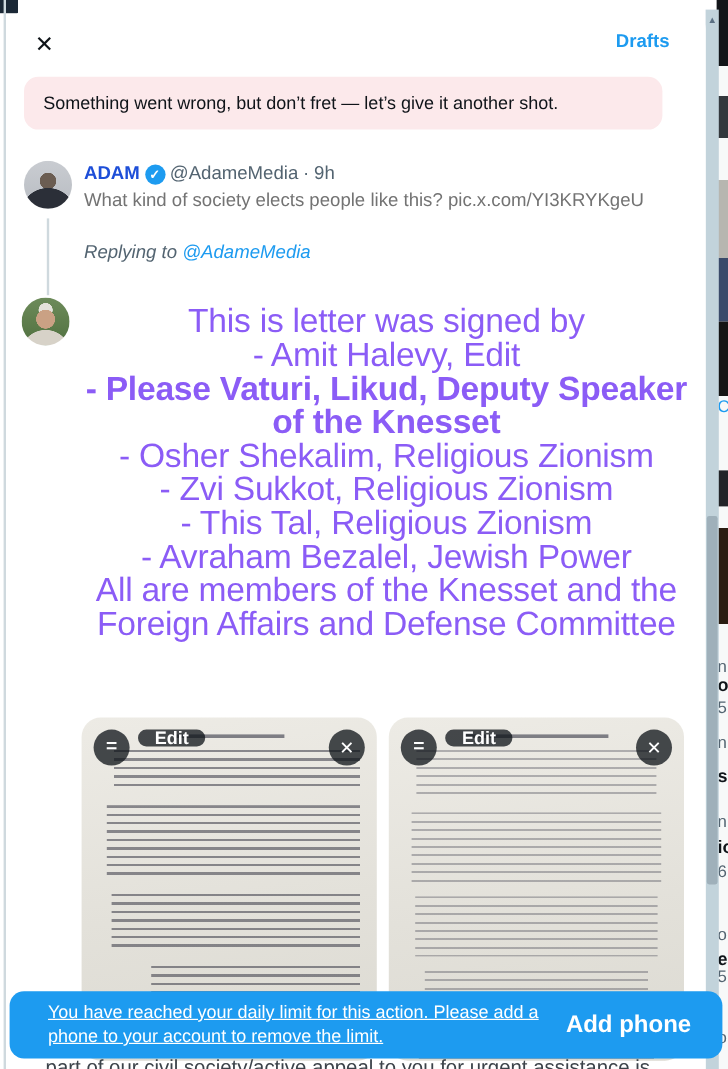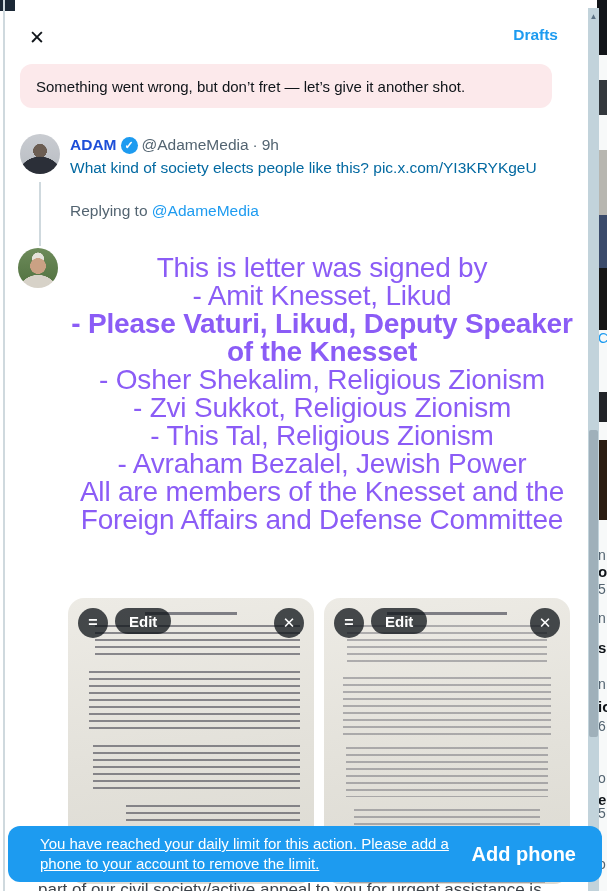--- a/index.html
+++ b/index.html
@@ -31,23 +31,23 @@
   
   #tweet-avatar { left:12px; top:126px; width:40px; height:40px; border-radius:50%;
     background:radial-gradient(circle at 50% 115%, #2b2f38 0 46%, transparent 47%),
                radial-gradient(circle at 50% 42%, #6b5d52 0 22%, transparent 23%),
                linear-gradient(#c9ccd1,#b8bcc2); }
   #tweet-namerow { left:62px; top:128px; display:flex; align-items:center; gap:4px; font-size:15.5px; }
   #tweet-name { font-weight:800; color:#1d4ed8; }
   #verified-badge { width:17px; height:17px; border-radius:50%; background:#1d9bf0; color:#fff;
     font-size:11px; display:flex; align-items:center; justify-content:center; font-weight:700; }
   #tweet-handle, #tweet-dot, #tweet-time { color:#536471; }
-  #tweet-text { left:62px; top:150px; width:490px; font-size:15.5px; color:#0369a1; line-height:20px; }
+  #tweet-text { left:62px; top:150px; width:490px; font-size:15.5px; color:#737373; line-height:20px; }
   #thread-line { left:31px; top:174px; width:2px; height:64px; background:#cfd9de; }
-  #replying-row { left:62px; top:194px; font-size:15.5px; color:#536471; }
+  #replying-row { left:62px; top:194px; font-size:15.5px; color:#536471;font-style:italic; }
   #replying-handle { color:#1d9bf0; cursor:pointer; }
 
   
   #compose-avatar { left:10px; top:240px; width:40px; height:40px; border-radius:50%;
     background:radial-gradient(circle at 50% 120%, #d7d2c8 0 40%, transparent 41%),
                radial-gradient(circle at 50% 45%, #caa184 0 26%, transparent 27%),
                radial-gradient(circle at 50% 26%, #e4e2da 0 16%, transparent 17%),
                linear-gradient(#6d8b5a,#50703f); }
   #compose-text { left:60px; top:246px; width:508px; font-size:28px; line-height:28px;
     color:#8b5cf6; letter-spacing:-0.2px;text-align:center; }
@@ -58,21 +58,21 @@
   #attachments { left:60px; top:590px; width:502px; display:flex; gap:10px; }
   .attachment-card { position:relative; width:246px; height:286px; border-radius:16px;
     overflow:hidden; background:linear-gradient(173deg,#edebe5 0%,#e3e1da 55%,#dcdad2 100%); }
   .doc-inner { position:absolute; left:14px; right:14px; top:10px; }
   .doc-title { height:3px; width:42%; margin:4px auto 10px auto; background:#5a5a64; opacity:.75; }
   .stripes { background:repeating-linear-gradient(to bottom, rgba(55,55,68,.55) 0 2px, transparent 2px 7px); margin-bottom:12px; }
   .stripes.faint { background:repeating-linear-gradient(to bottom, rgba(75,75,88,.38) 0 1.6px, transparent 1.6px 7px); }
   .ov-btn { position:absolute; top:10px; background:rgba(15,20,25,.76); color:#fff;
     display:flex; align-items:center; justify-content:center; cursor:pointer; z-index:3; }
   .alt-btn { left:10px; width:30px; height:30px; border-radius:50%; font-size:16px; font-weight:800; }
-  .edit-btn { left:47px; height:26px; padding:0 14px; border-radius:16px; font-size:15px; font-weight:700; }
+  .edit-btn { left:47px; height:14px; padding:0 14px; border-radius:16px; font-size:15px; font-weight:700; }
   .remove-btn { right:10px; width:30px; height:30px; border-radius:50%; font-size:15px; }
 
   #partial-line { left:30px; top:872px; width:540px; font-size:17px; color:#3c434a;
     white-space:nowrap; overflow:hidden; }
 
   
   #limit-toast { left:8px; top:826px; width:594px; height:56px; background:#1d9bf0; z-index:40;
     border-radius:12px; display:flex; align-items:center; justify-content:space-between;
     padding:0 26px 0 32px; color:#ffffff; }
   #limit-message { width:420px; font-size:15px; line-height:20px;text-decoration:underline; }
@@ -137,21 +137,21 @@
   </div>
   <div class="abs" id="tweet-text">What kind of society elects people like this? pic.x.com/YI3KRYKgeU</div>
   <div class="abs" id="thread-line"></div>
   <div class="abs" id="replying-row">
     <span>Replying to </span><span id="replying-handle">@AdameMedia</span>
   </div>
 
   <div class="abs" id="compose-avatar"></div>
   <div class="abs" id="compose-text">
     <div class="line">This is letter was signed by</div>
-    <div class="line">- Amit Knesset, Likud</div>
+    <div class="line">- Amit Halevy, Edit</div>
     <div class="line bold">- Please Vaturi, Likud, Deputy Speaker of the Knesset</div>
     <div class="line">- Osher Shekalim, Religious Zionism</div>
     <div class="line">- Zvi Sukkot, Religious Zionism</div>
     <div class="line">- This Tal, Religious Zionism</div>
     <div class="line">- Avraham Bezalel, Jewish Power</div>
     <div class="line">All are members of the Knesset and the Foreign Affairs and Defense Committee</div>
   </div>
 
   <div class="abs" id="attachments">
     <div class="attachment-card">

